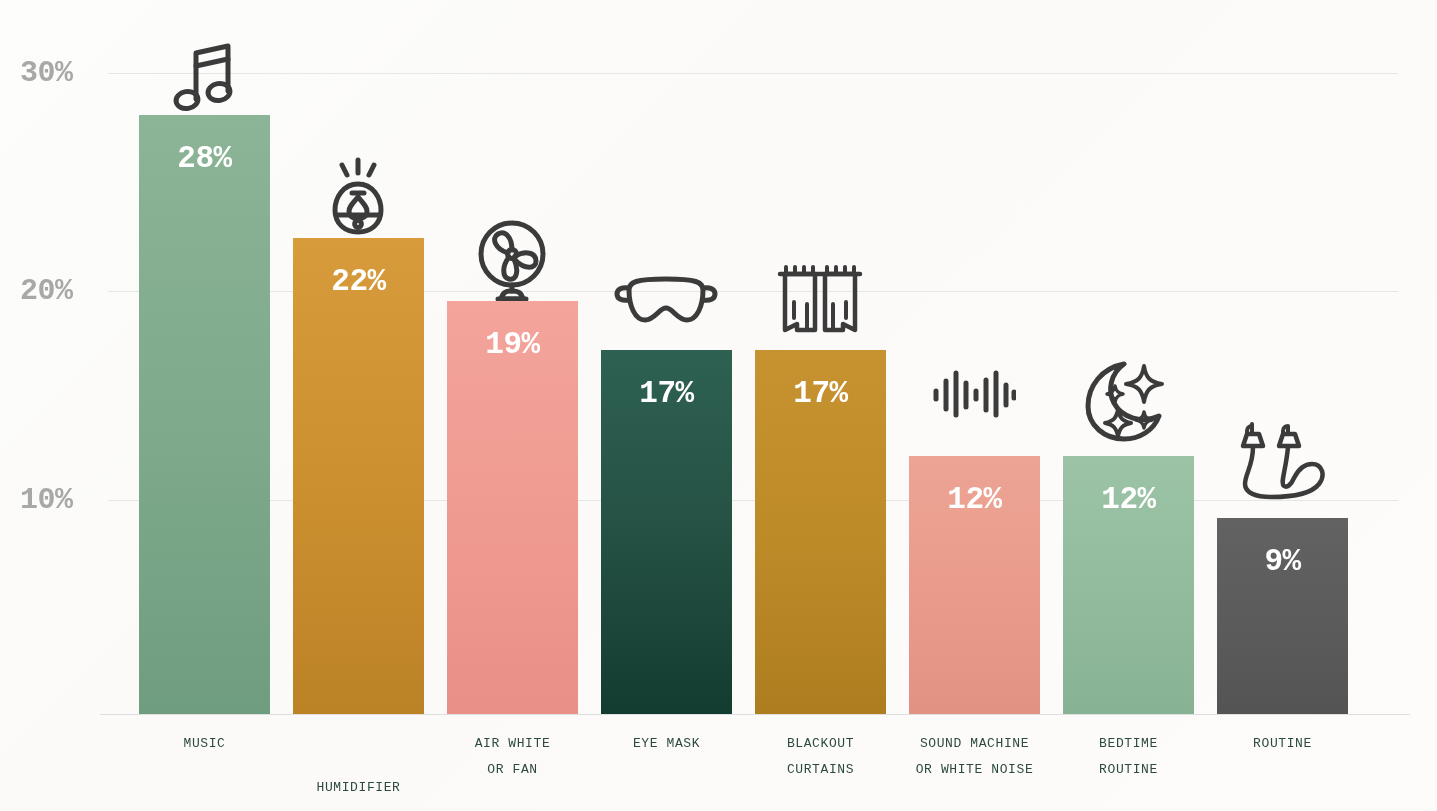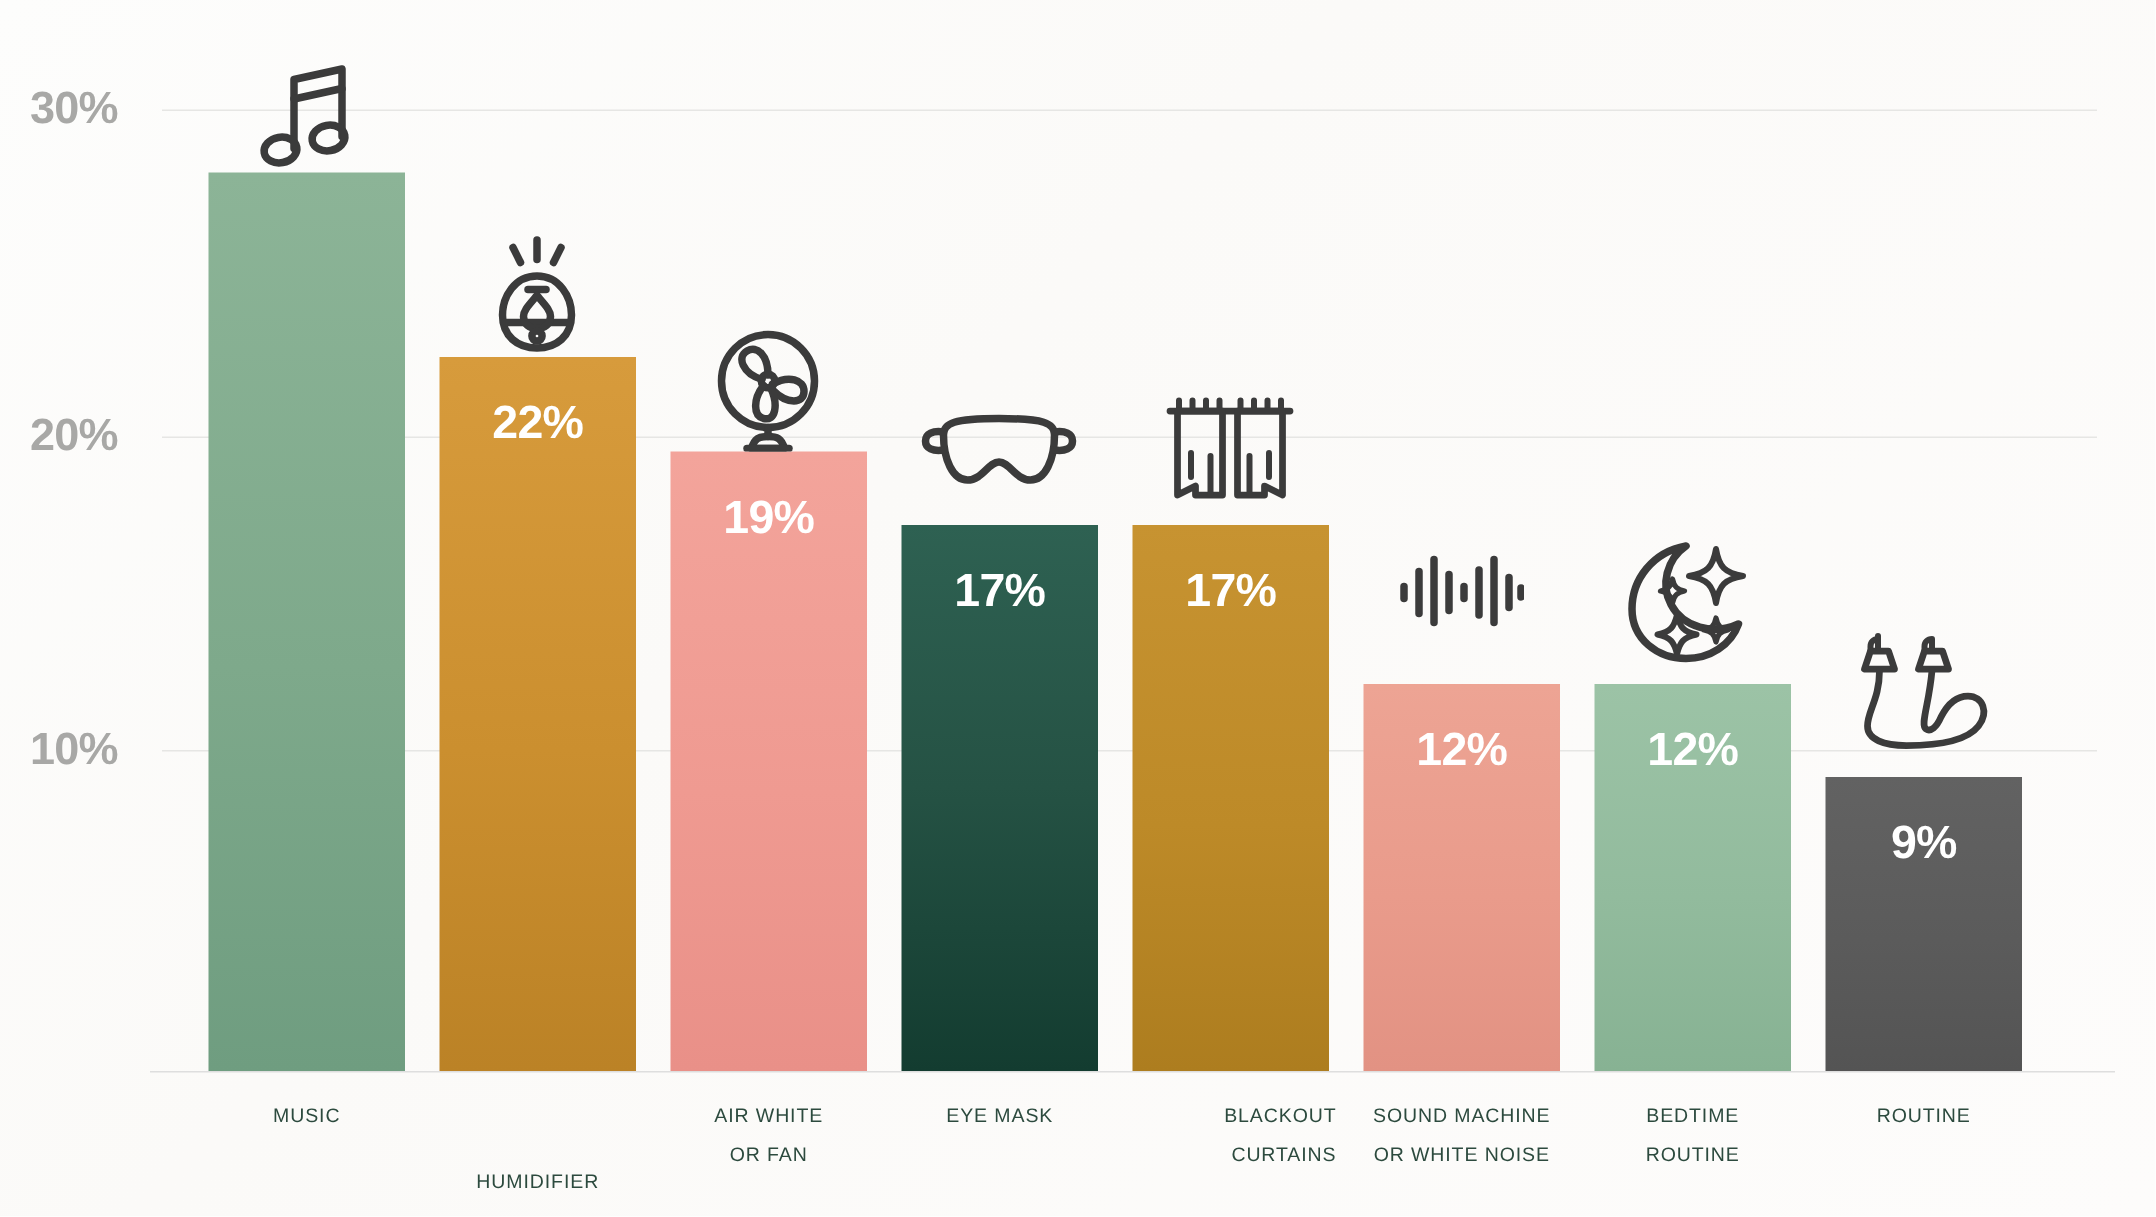--- a/index.html
+++ b/index.html
@@ -5,21 +5,21 @@
   html, body {
     margin: 0;
     padding: 0;
     background: #ffffff;
   }
   #chart-root {
     position: relative;
     width: 1437px;
     height: 811px;
     background: linear-gradient(135deg, #fdfdfc 0%, #fbfaf8 40%, #fdfcfb 100%);
-    font-family: Liberation Sans, sans-serif;
+    font-family: Liberation Mono, monospace;
     overflow: hidden;
   }
 
   
   .plot {
     position: absolute;
     left: 0;
     top: 0;
     width: 1437px;
     height: 811px;
@@ -118,20 +118,21 @@
     <div class="gridline" style="top:291px;"></div>
     <div class="axis-tick-label" style="top:291px;">20%</div>
 
     <div class="gridline" style="top:500px;"></div>
     <div class="axis-tick-label" style="top:500px;">10%</div>
 
     <div class="baseline"></div>
 
     <div class="bar" style="left:139px; width:131px; height:599px;">
       <div class="bar-inner" style="background:linear-gradient(180deg,#8cb497 0%,#7ea98b 55%,#6f9d80 100%);"></div>
+      <div class="bar-value">28%</div>
     </div>
     <div class="bar-icon" style="left:204px; top:41px;">
       <svg width="64" height="72" viewBox="0 0 64 72">
         <path d="M24 58 L24 12 L56 5 L56 50"></path>
         <path d="M24 25 L56 18"></path>
         <ellipse cx="15" cy="59" rx="11" ry="8.5" transform="rotate(-10 15 59)"></ellipse>
         <ellipse cx="47" cy="51" rx="11" ry="8.5" transform="rotate(-10 47 51)"></ellipse>
       </svg>
     </div>
 
@@ -244,21 +245,21 @@
         <path d="M47 16 L43 28 L63 28 L59 16 Z" stroke-width="4.5"></path>
         <path d="M17 29 C 17 48 9 56 9 66 C 9 75 20 79 35 79 C 58 79 76 75 83 66 C 90 57 86 46 76 46 C 68 46 62 52 58 60 C 55 67 51 70 48 68 C 44 65 50 52 52 29" stroke-width="4.5"></path>
       </svg>
     </div>
 
     <div class="cat-label" style="left:139px; width:131px;">MUSIC</div>
     <div class="cat-label" style="left:278px; width:161px;margin-top:44px;">HUMIDIFIER</div>
     <div class="cat-label" style="left:442px; width:141px;">AIR WHITE
 OR FAN</div>
     <div class="cat-label" style="left:596px; width:141px;">EYE MASK</div>
-    <div class="cat-label" style="left:750px; width:141px;text-align:right;">BLACKOUT
+    <div class="cat-label" style="left:750px; width:141px;">BLACKOUT
 CURTAINS</div>
     <div class="cat-label" style="left:1058px; width:141px;">BEDTIME
 ROUTINE</div>
     <div class="cat-label" style="left:890px; width:169px;">SOUND MACHINE
 OR WHITE NOISE</div>
     <div class="cat-label" style="left:1212px; width:141px;">ROUTINE</div>
 
   </div>
 </div>
 

